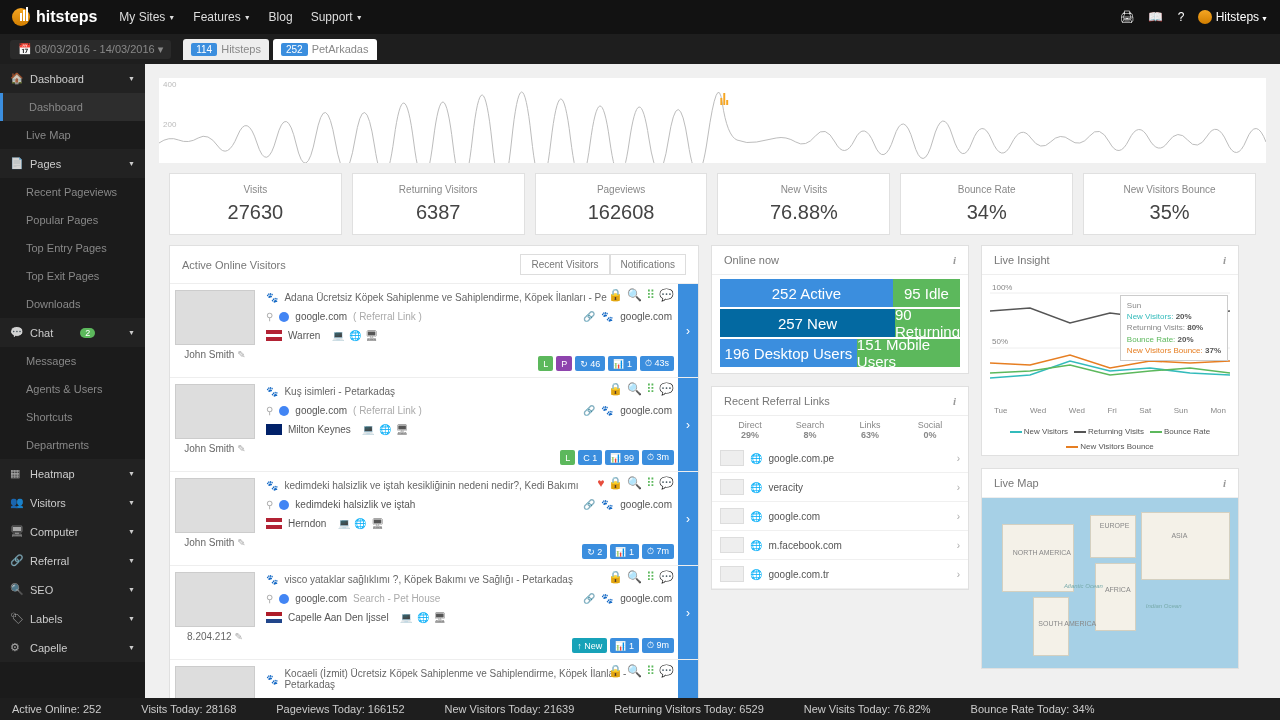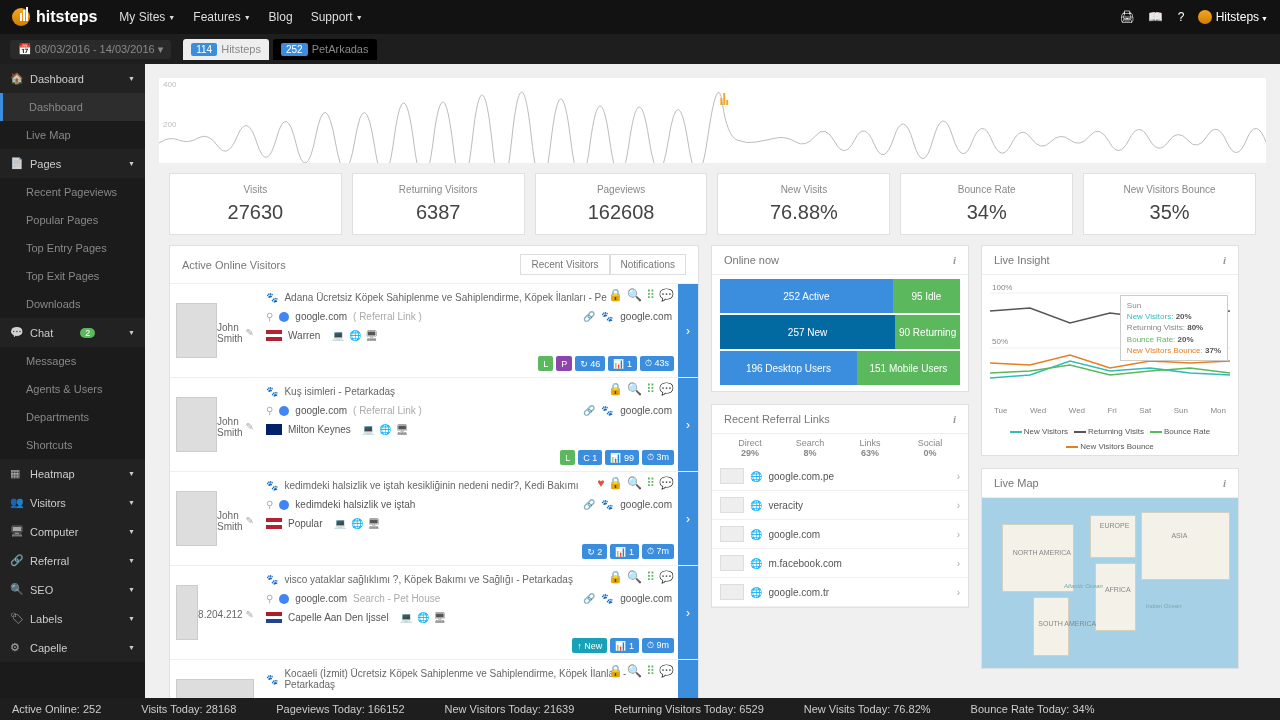--- a/index.html
+++ b/index.html
@@ -9,21 +9,21 @@
 .topbar .logo-icon{width:18px;height:18px;background:linear-gradient(#f5a623,#d17e00);border-radius:50%;display:flex;align-items:center;justify-content:center}
 .topbar .logo-icon::before{content:'';width:2px;height:8px;background:#fff;box-shadow:3px 0 0 #fff,3px -3px 0 #fff,6px 0 0 #fff,6px -6px 0 #fff}
 .topbar .menu{display:flex;gap:18px;font-size:12px}
 .topbar .menu-item{color:#ddd;cursor:pointer;display:flex;align-items:center;gap:3px}
 .topbar .menu-item .caret{font-size:7px}
 .topbar .right{margin-left:auto;display:flex;gap:14px;align-items:center;font-size:12px}
 .topbar .right .caret{font-size:7px;margin-left:2px}
 .datebar{height:30px;background:#1e1e1e;display:flex;align-items:center;padding-left:10px;color:#888;font-size:11px}
 .datebar .date{background:#2a2a2a;padding:3px 8px;border-radius:3px;margin-right:6px}
 .datebar .tabs{display:flex;gap:4px;margin-left:6px}
-.datebar .tab{background:#000000;color:#888;padding:4px 8px;border-radius:3px 3px 0 0;display:flex;align-items:center;gap:4px;font-size:11px}
+.datebar .tab{background:#ffffff;color:#888;padding:4px 8px;border-radius:3px 3px 0 0;display:flex;align-items:center;gap:4px;font-size:11px}
 .datebar .tab .badge{background:#3b8ede;color:#fff;padding:1px 5px;border-radius:2px;font-size:10px}
 .datebar .tab.inactive{background:#eee}
 
 .layout{display:flex;height:calc(100vh - 64px - 22px)}
 .sidebar{width:145px;background:#1b1b1b;color:#aaa;overflow-y:auto;flex-shrink:0}
 .sidebar .item{display:flex;align-items:center;padding:8px 10px;gap:8px;cursor:pointer;font-size:11px;position:relative}
 .sidebar .item.section{background:#222;color:#ccc;font-weight:500}
 .sidebar .item.active{background:#2d2d2d;border-left:3px solid #3b8ede;padding-left:7px}
 .sidebar .item.sub{padding-left:26px;font-size:11px;color:#888}
 .sidebar .item .caret{margin-left:auto;font-size:7px}
@@ -46,41 +46,41 @@
 .col-right{flex:0 0 258px;display:flex;flex-direction:column;gap:12px}
 
 .panel{background:#fff;border:1px solid #e0e0e0}
 .panel-header{display:flex;align-items:center;padding:8px 12px;font-size:11px;color:#777;border-bottom:1px solid #eee}
 .panel-header .title{flex:1}
 .panel-header .tabs{display:flex;gap:0}
 .panel-header .ptab{padding:4px 10px;border:1px solid #ddd;font-size:10px;cursor:pointer}
 .panel-header .info-icon{font-style:italic;font-family:serif;font-weight:bold;color:#999;cursor:pointer}
 
 .visitor-card{display:flex;border-bottom:1px solid #eee;min-height:94px}
-.visitor-card .thumb{width:90px;padding:6px;display:flex;align-items:center}
+.visitor-card .thumb{width:90px;padding:6px;display:flex;flex-direction:column;align-items:center}
 .visitor-card .thumb .img{width:80px;height:55px;background:#ddd;border:1px solid #ccc}
 .visitor-card .thumb .name{font-size:10px;color:#666;margin-top:4px;display:flex;align-items:center;gap:3px}
 .visitor-card .body{flex:1;padding:4px 6px;position:relative}
 .visitor-card .row{display:flex;align-items:center;gap:6px;padding:4px 0;font-size:10px;color:#555}
 .visitor-card .row .link-text{color:#666}
 .visitor-card .badges{display:flex;gap:3px;position:absolute;right:4px;bottom:6px}
 .visitor-card .badge{padding:2px 5px;border-radius:2px;color:#fff;font-size:9px;display:flex;align-items:center;gap:2px}
 .visitor-card .top-icons{position:absolute;right:4px;top:4px;display:flex;gap:4px;align-items:center}
 .visitor-card .arrow{width:20px;background:#3b8ede;display:flex;align-items:center;justify-content:center;color:#fff;cursor:pointer}
 .bg-green{background:#5cb85c}.bg-purple{background:#8e44ad}.bg-blue{background:#3b8ede}.bg-teal{background:#17a2b8}
 .paw-icon{color:#e67e22}
 .flag{width:16px;height:11px;display:inline-block;background:#ccc}
 
 .gauge-panel{text-align:center;padding:8px}
 .gauge-panel svg.spark{width:100%;height:30px}
 .gauge-panel .big-num{font-size:30px;color:#555;margin:2px 0}
 .gauge-panel .gauge{width:150px;height:75px;margin:0 auto;position:relative}
 .gauge-panel .gauge-label{font-size:9px;color:#aaa;line-height:1.2}
 .gauge-bars{padding:4px 8px}
-.gauge-bar{display:flex;height:34px;margin-bottom:2px;font-size:10px;color:#fff}
+.gauge-bar{display:flex;height:28px;margin-bottom:2px;font-size:15px;color:#fff}
 .gauge-bar .seg{display:flex;align-items:center;justify-content:center}
 
 .insight-chart{padding:8px;position:relative}
 .insight-chart svg{width:100%;height:120px}
 .insight-tooltip{position:absolute;right:10px;top:20px;background:#fff;border:1px solid #ccc;padding:4px 6px;font-size:8px;line-height:1.4}
 .insight-legend{display:flex;flex-wrap:wrap;gap:6px;justify-content:center;font-size:8px;padding:4px}
 .insight-legend span{display:flex;align-items:center;gap:2px}
 .insight-legend .dot{width:12px;height:2px;display:inline-block}
 
 .referral-row{display:flex;padding:6px 8px;border-bottom:1px solid #f0f0f0;font-size:10px;align-items:center;gap:6px}
@@ -163,22 +163,22 @@
       <div class="item sub">Top Exit Pages</div>
       <div class="item sub">Downloads</div>
       <div class="item section">
         <span class="icon">💬</span>
         <span>Chat</span>
         <span class="badge-green">2</span>
         <span class="caret">▼</span>
       </div>
       <div class="item sub">Messages</div>
       <div class="item sub">Agents &amp; Users</div>
+      <div class="item sub">Shortcuts</div>
       <div class="item sub">Departments</div>
-      <div class="item sub">Shortcuts</div>
       <div class="item section">
         <span class="icon">▦</span>
         <span>Heatmap</span>
         <span class="caret">▼</span>
       </div>
       <div class="item section">
         <span class="icon">👥</span>
         <span>Visitors</span>
         <span class="caret">▼</span>
       </div>
@@ -361,21 +361,21 @@
                     <span style="color:#aaa">⚲</span>
                     <span style="width:10px;height:10px;background:#4285f4;border-radius:50%;display:inline-block"></span>
                     <span>kedimdeki halsizlik ve iştah</span>
                     <span style="color:#aaa"></span>
                     <span style="margin-left:auto;color:#aaa">🔗</span>
                     <span class="paw-icon">🐾</span>
                     <span>google.com</span>
                   </div>
       <div class="row">
                     <span class="flag" style="background:linear-gradient(#b22234 33%,#fff 33% 66%,#b22234 66%)"></span>
-                    <span>Popular</span>
+                    <span>Herndon</span>
                     <span style="margin-left:6px;display:flex;gap:4px">
                       <span>💻</span>
                       <span>🌐</span>
                       <span>🖥</span>
                     </span>
                   </div>
       <div class="top-icons">
                     <span style="color:#e74c3c">♥</span>
                     <span>🔒</span>
                     <span>🔍</span>

